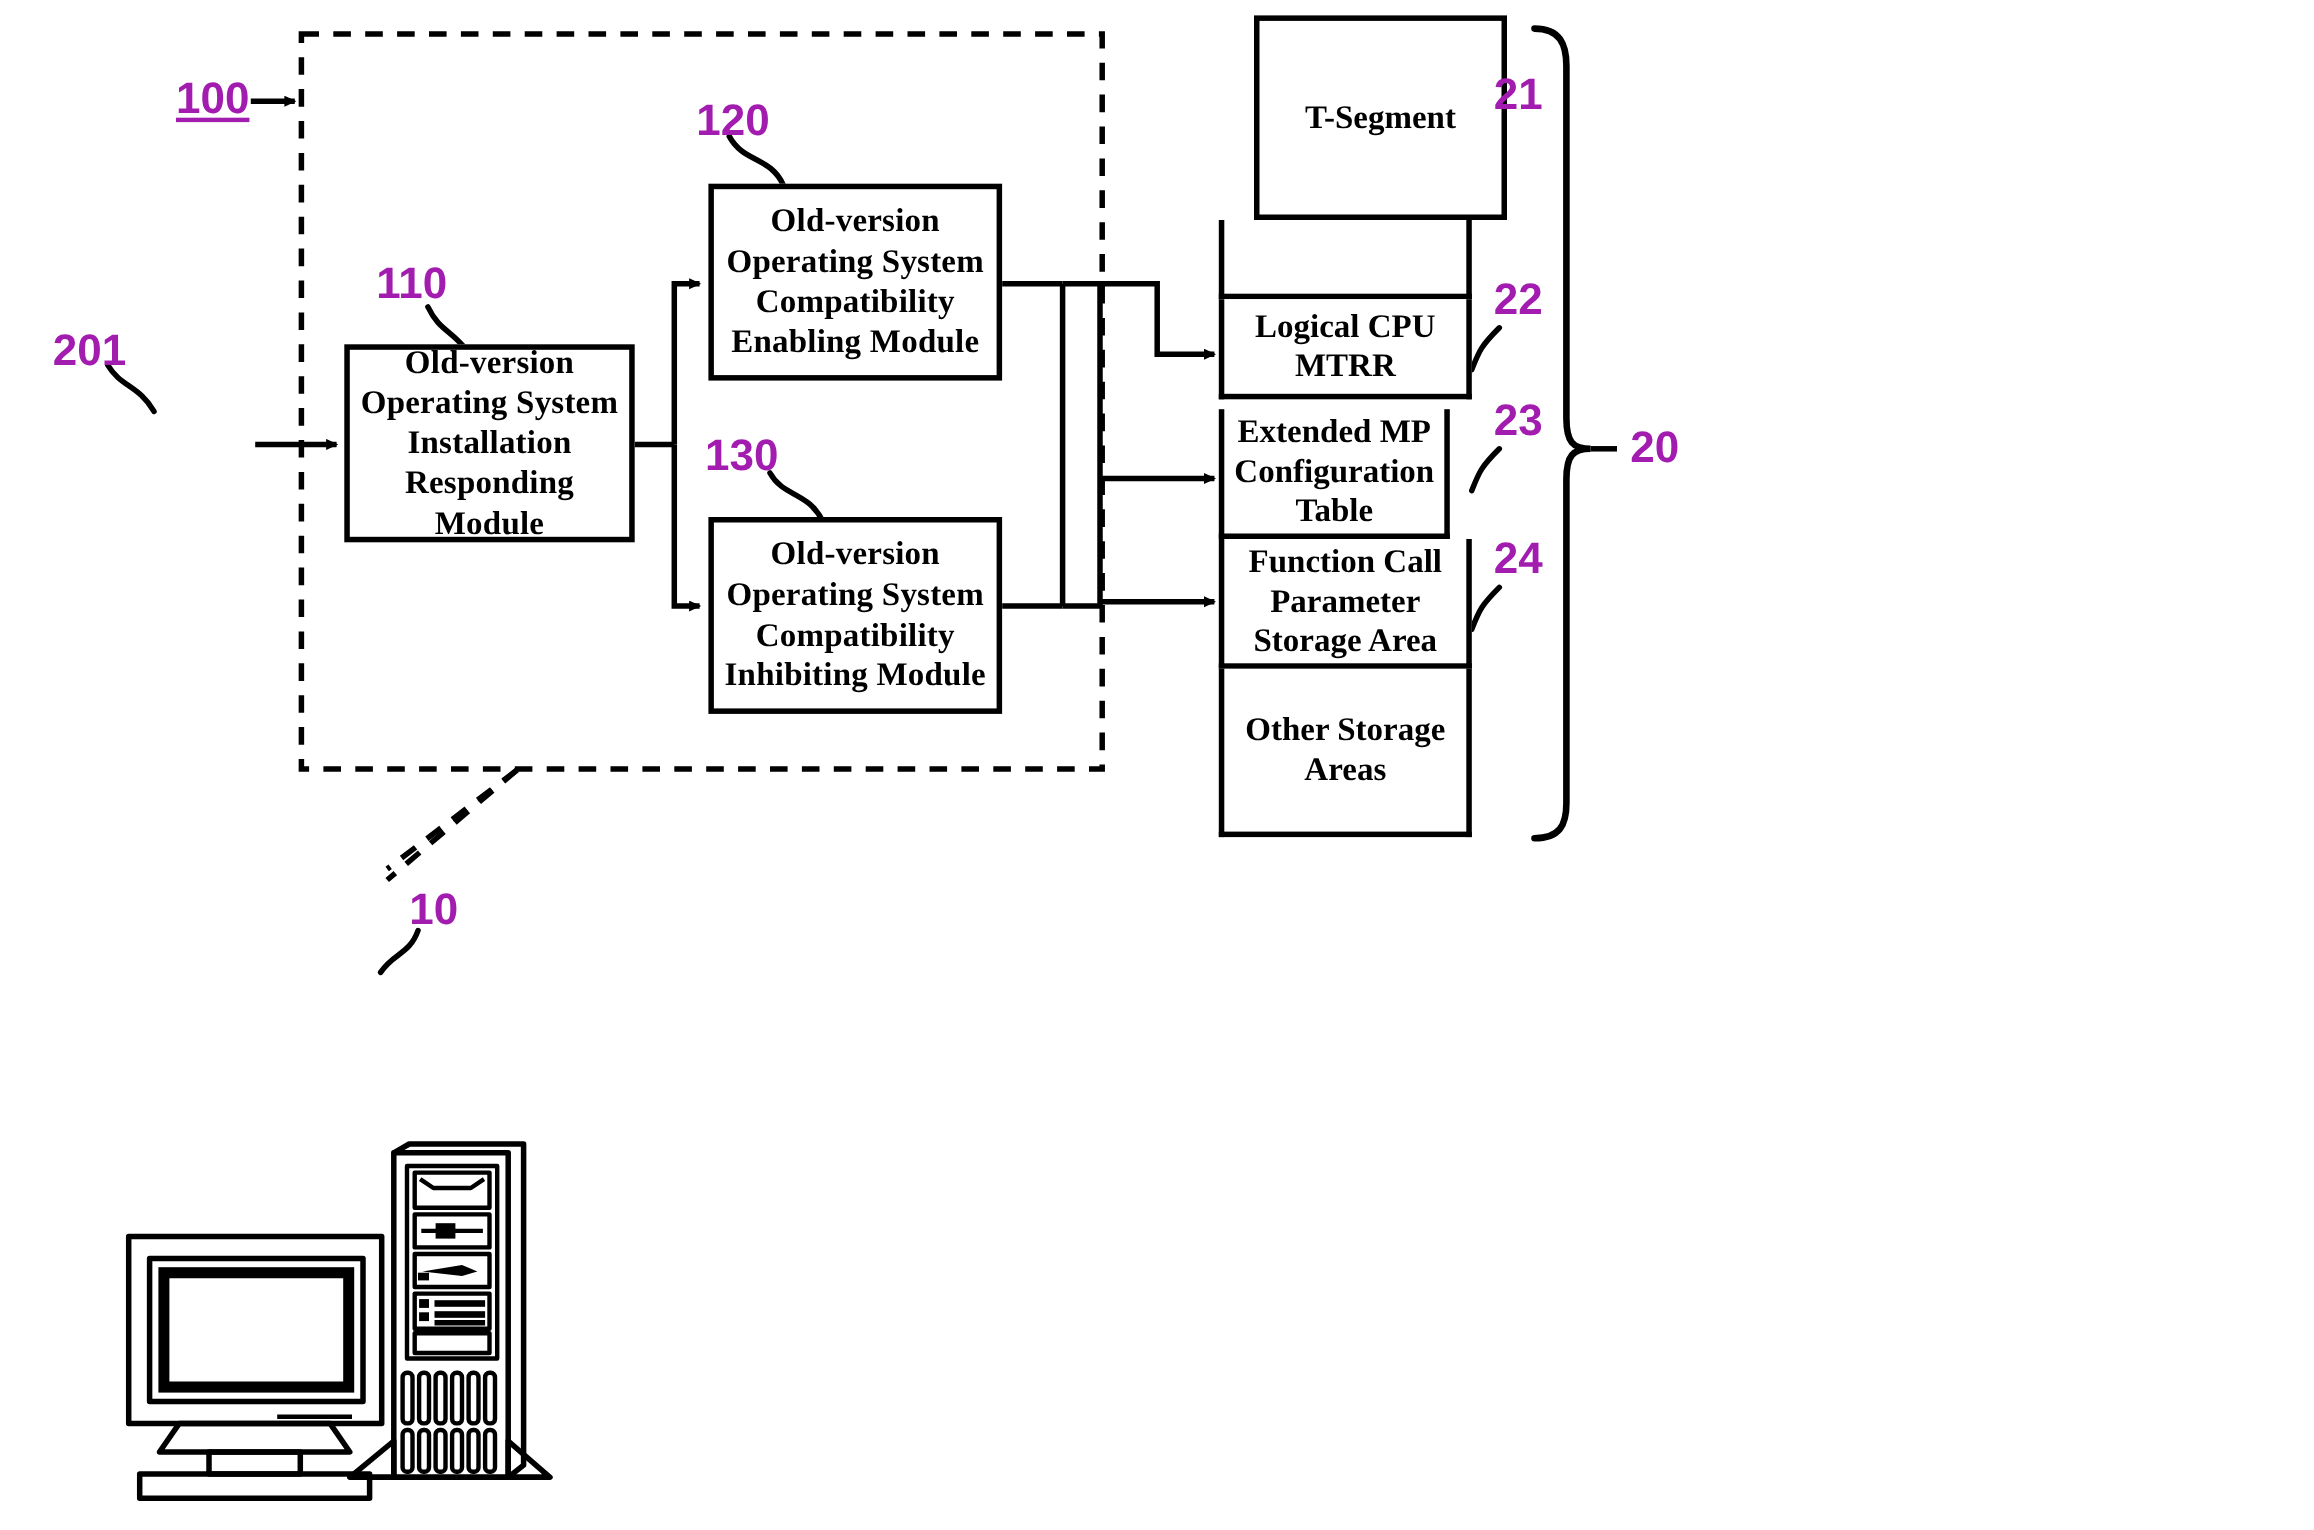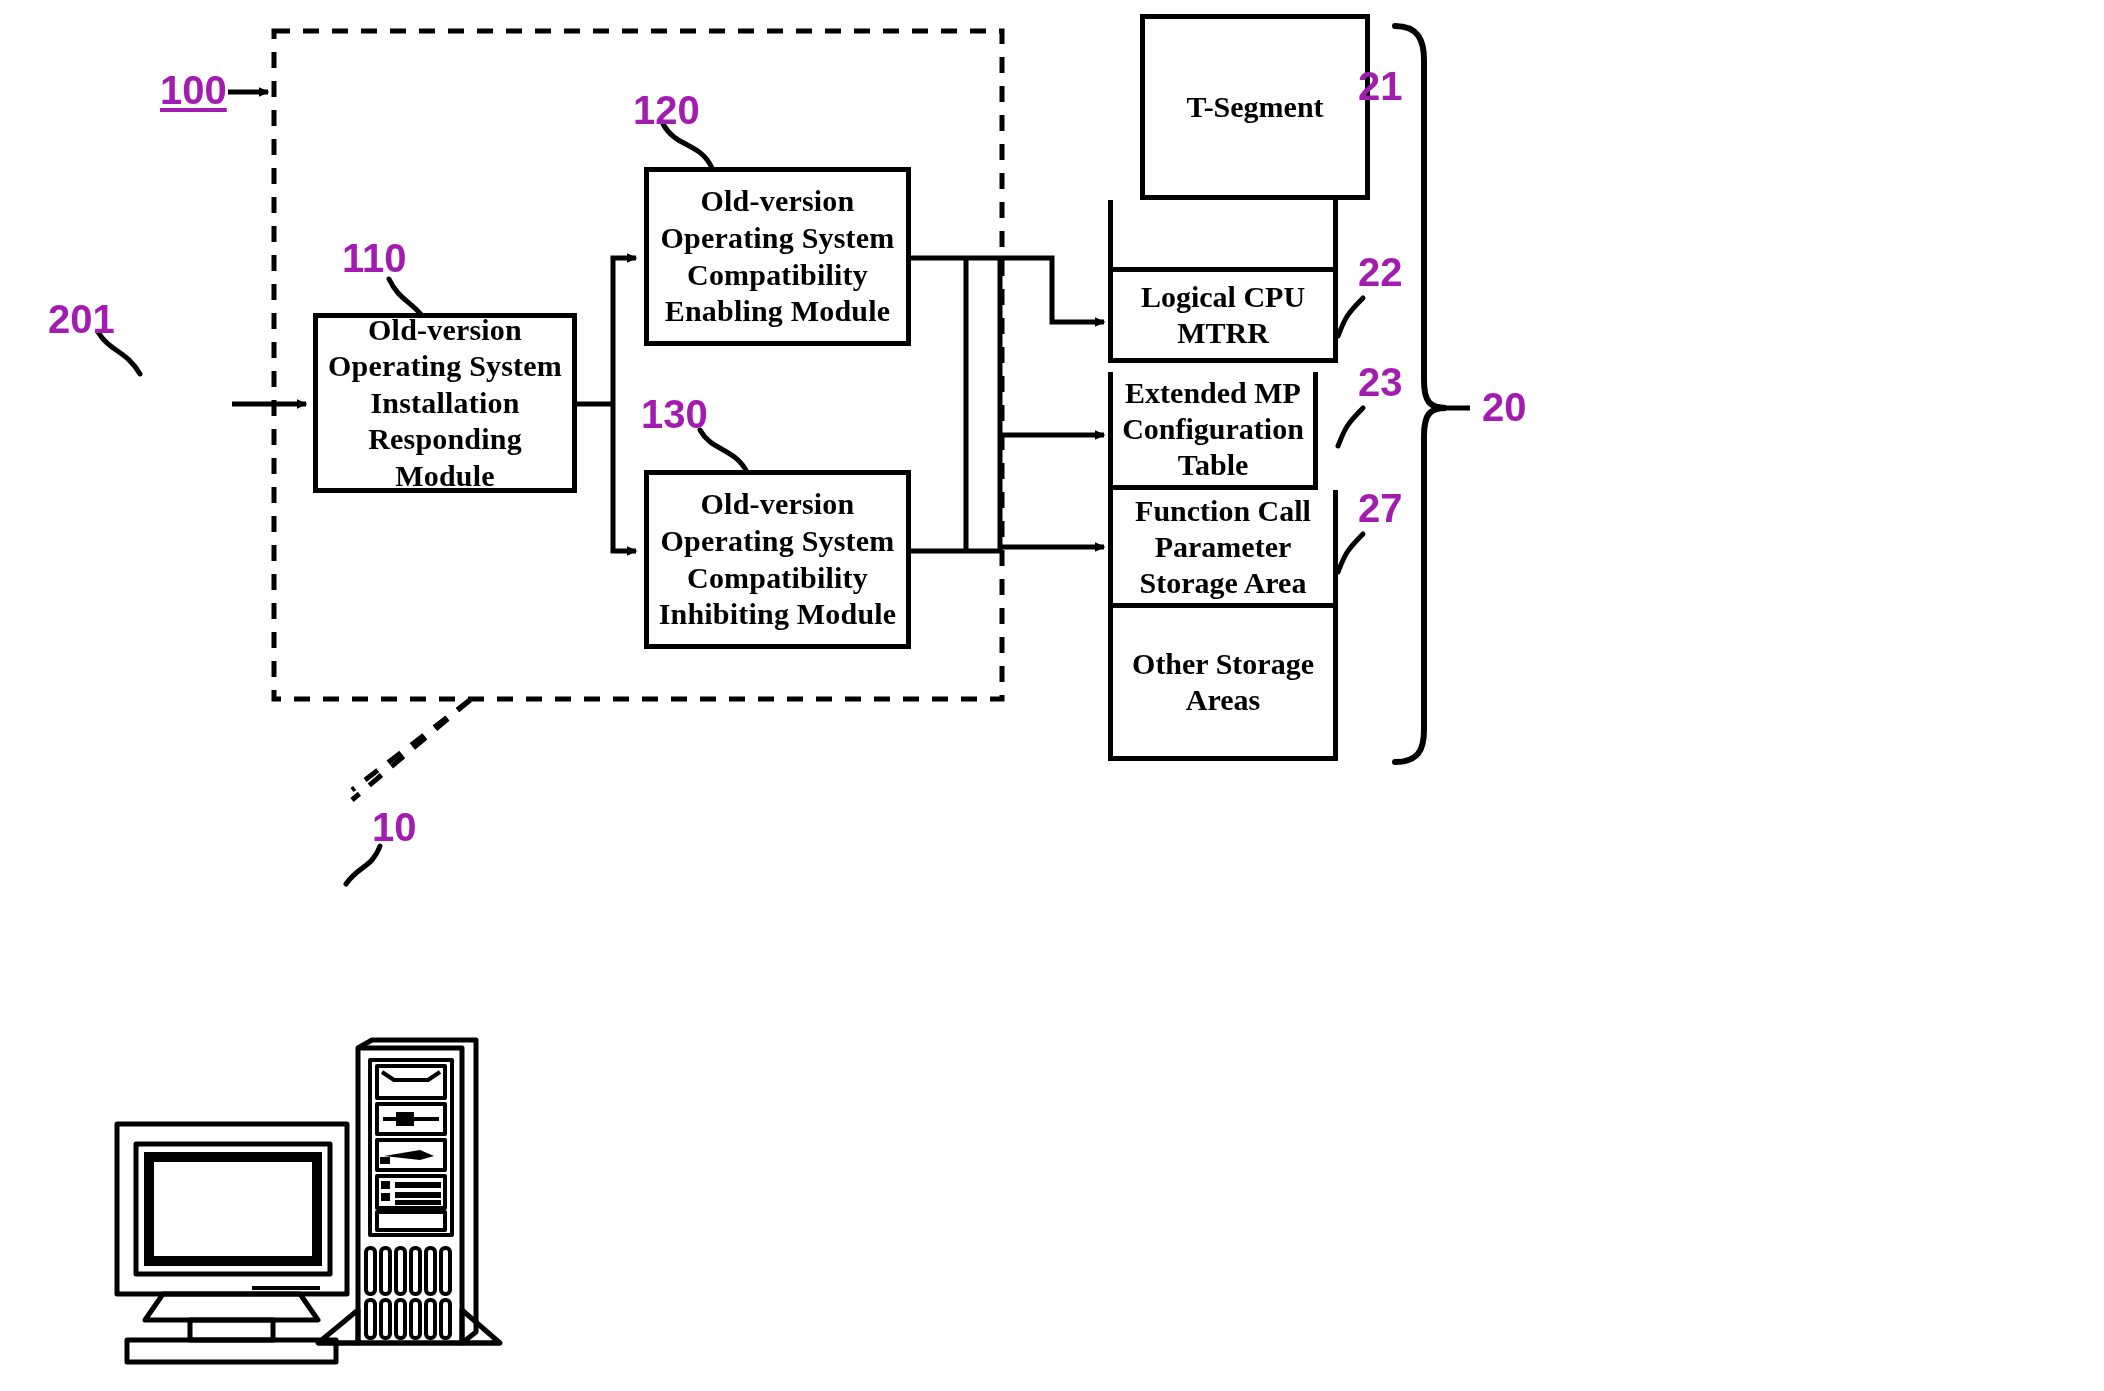--- a/index.html
+++ b/index.html
@@ -266,16 +266,16 @@
   <div class="ref underlined" style="left:160px; top:68px;">100</div>
   <div class="ref" style="left:342px; top:236px;">110</div>
   <div class="ref" style="left:633px; top:88px;">120</div>
   <div class="ref" style="left:641px; top:392px;">130</div>
   <div class="ref" style="left:48px; top:297px;">201</div>
   <div class="ref" style="left:372px; top:805px;">10</div>
 
   <div class="ref" style="left:1358px; top:64px;">21</div>
   <div class="ref" style="left:1358px; top:250px;">22</div>
   <div class="ref" style="left:1358px; top:360px;">23</div>
-  <div class="ref" style="left:1358px; top:486px;">27</div>
+  <div class="ref" style="left:1358px; top:486px;">24</div>
   <div class="ref" style="left:1482px; top:385px;">20</div>
 
 </div>
 
 </body></html>

